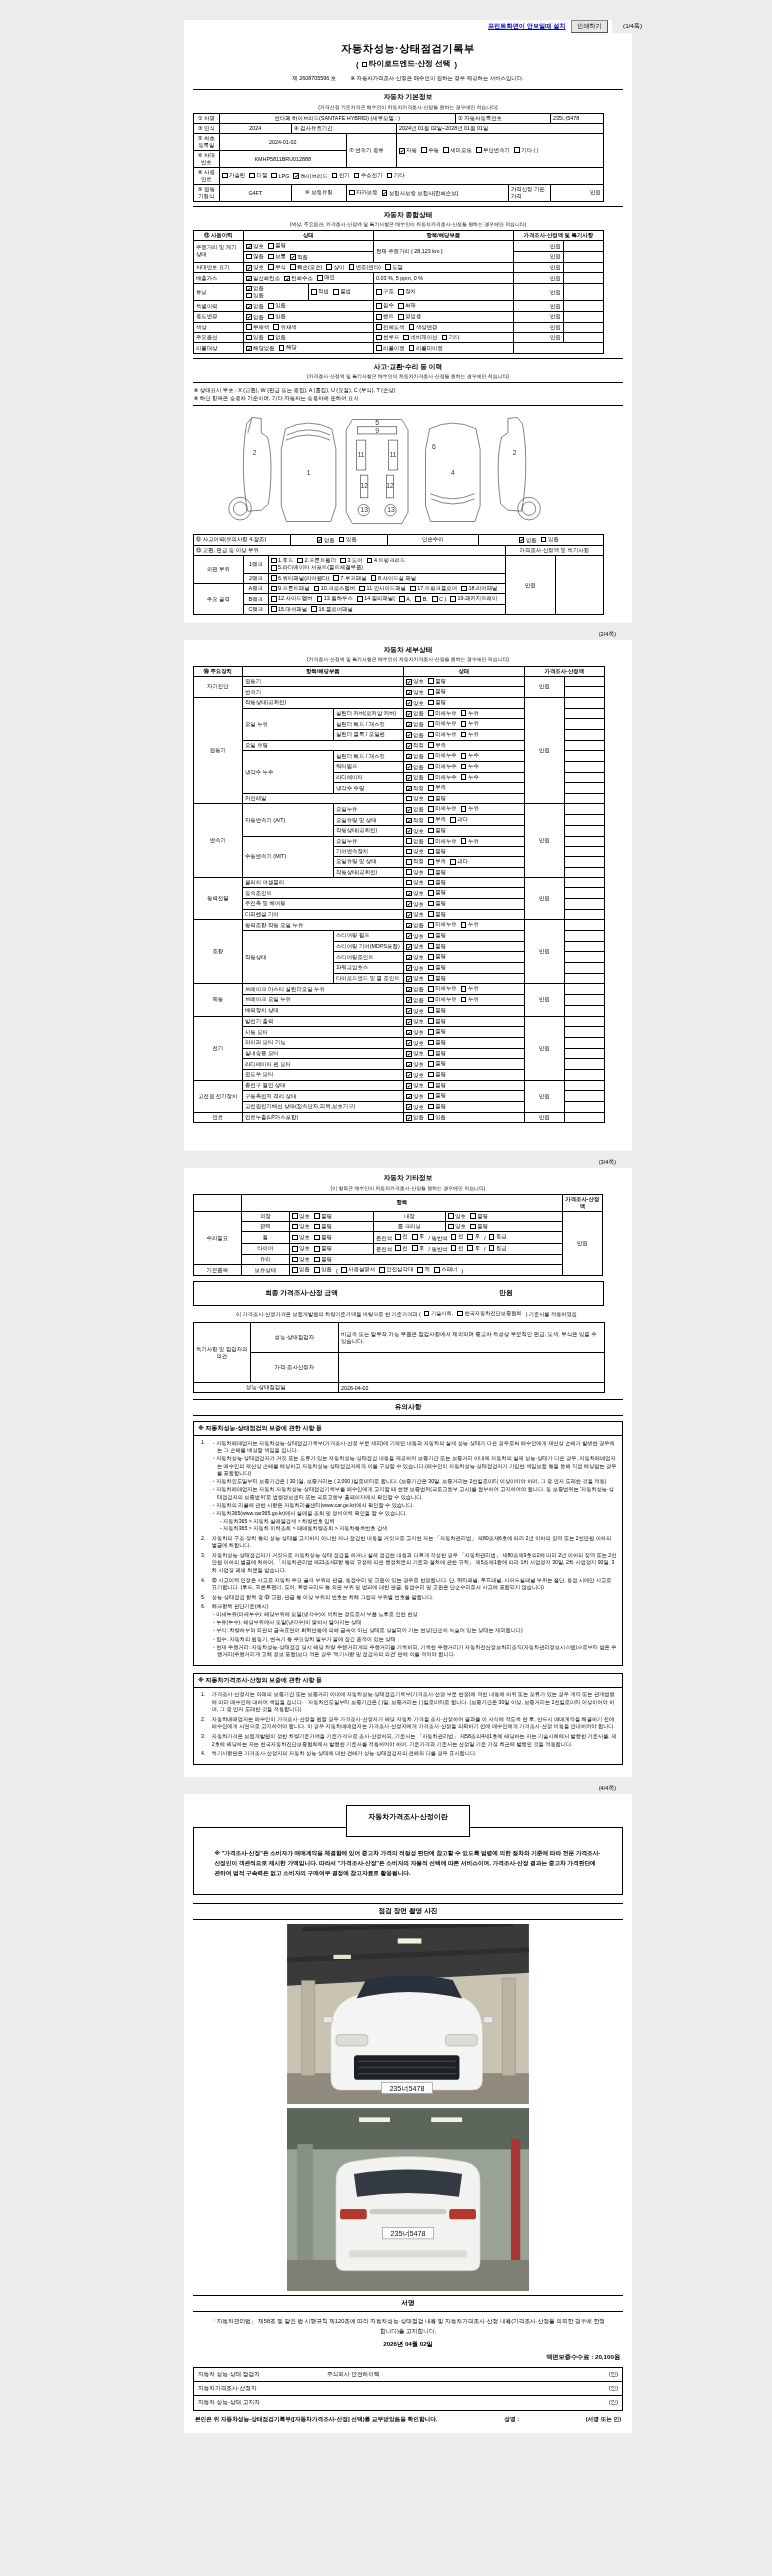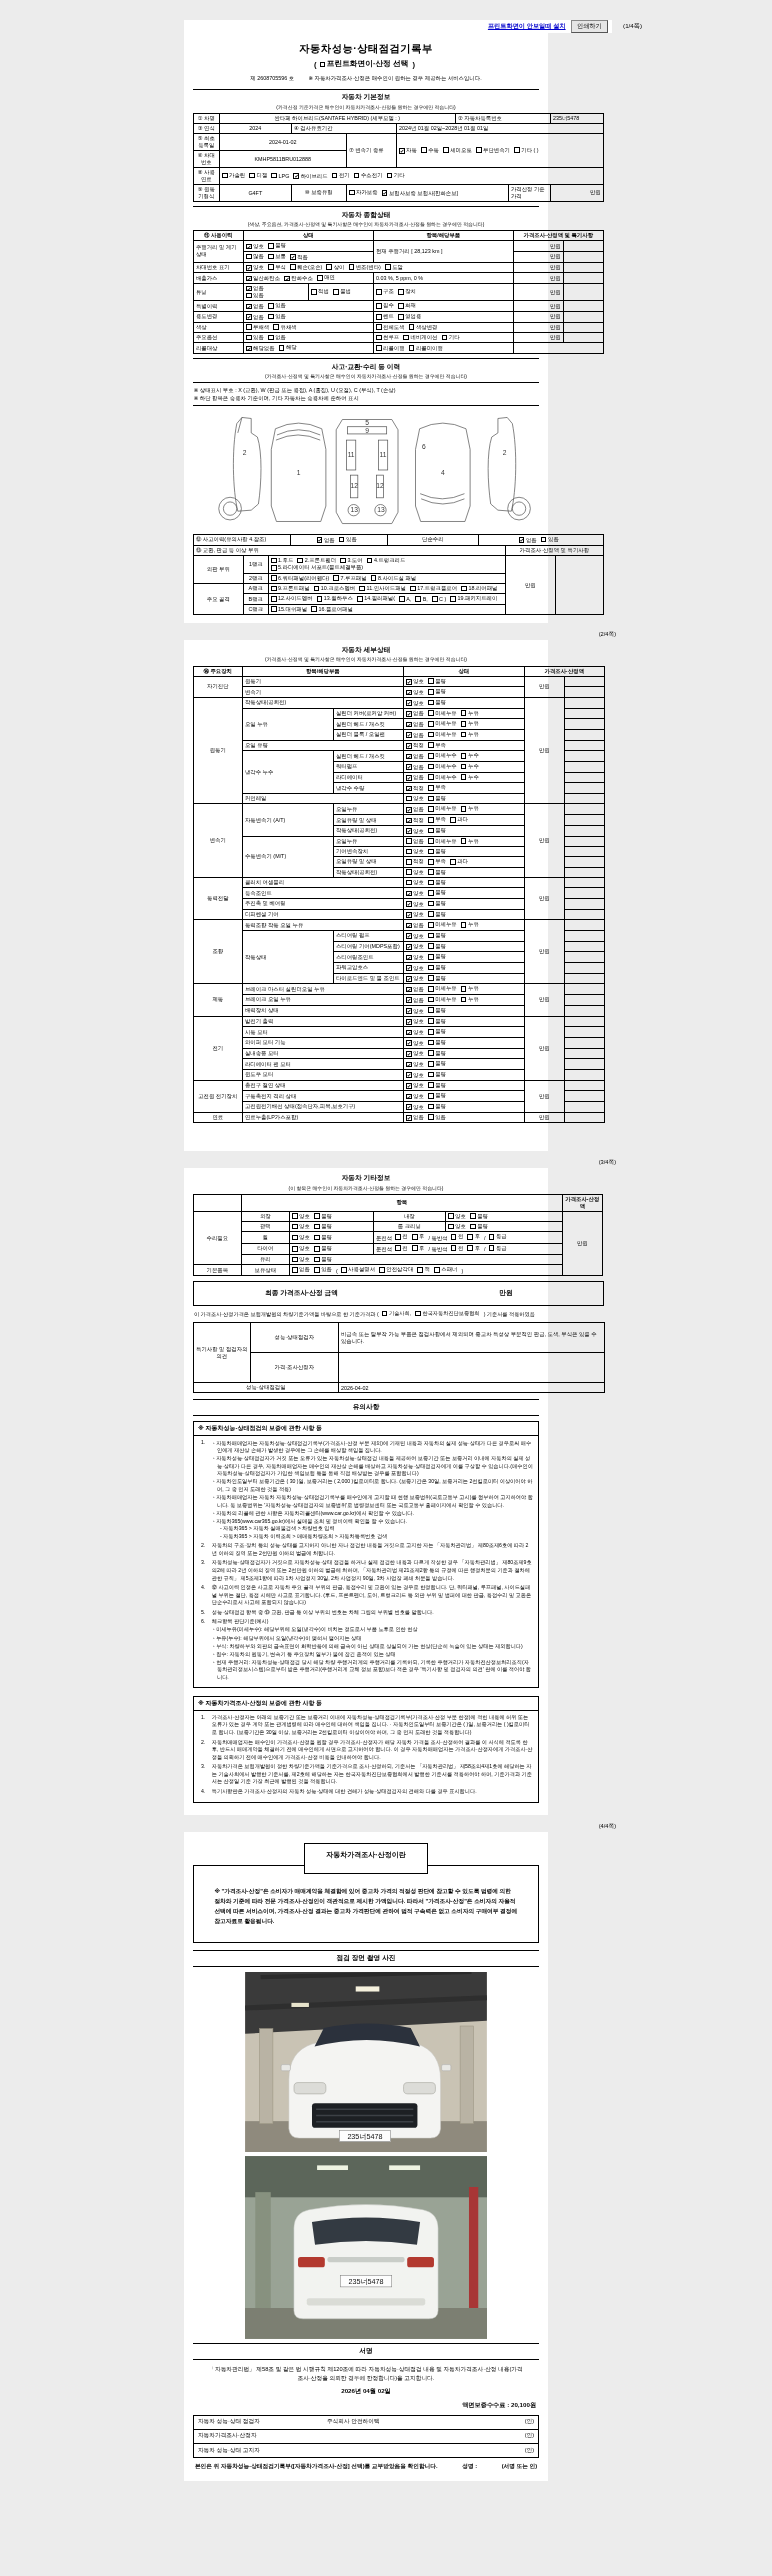--- a/index.html
+++ b/index.html
@@ -4,21 +4,21 @@
 <style>
   * { margin:0; padding:0; box-sizing:border-box; }
   html,body { width:773px; height:2576px; background:#ececec; overflow:hidden;
     font-family:"Liberation Sans","DejaVu Sans",sans-serif; color:#000; }
   .doc { width:428px; margin-left:184px; padding-top:19.6px; }
   .printbar-wrap { position:relative; }
   .printbar { background:#fff; height:13.4px; display:flex; justify-content:flex-end; align-items:center; gap:5.2px; padding:0 4.1px; }
   .printlink { color:#0000cc; text-decoration:underline; font-size:6.2px; font-weight:bold; cursor:pointer; }
   .printbtn { font-size:6.2px; background:#e6e6e6; border:0.5px solid #888; border-right-color:#555; border-bottom-color:#555; padding:1px 5.2px; cursor:pointer; }
   .pageno-top { position:absolute; right:-30px; top:2.1px; font-size:6.2px; }
-  .page { background:#fff; width:364px; padding:0 8.8px; position:relative; }
+  .page { background:#fff; width:448px; padding:0 8.8px; position:relative; }
   .page-gap { height:16.5px; position:relative; }
   .page-num { position:absolute; right:-4.1px; bottom:0.5px; font-size:5.7px; }
   .doc-title { text-align:center; font-size:10.3px; font-weight:bold; padding-top:9.3px; letter-spacing:0.5px; }
   .doc-sub { text-align:center; font-size:7.7px; font-weight:bold; padding-top:3.1px; }
   .doc-no-row { display:flex; justify-content:center; gap:14.4px; font-size:5.4px; padding:5.2px 0 7.2px; }
   .sec-rule { border-top:1px solid #000; }
   .sec-title { text-align:center; font-weight:bold; font-size:6.7px; padding:3.6px 0 1.5px; }
   .sec-note { text-align:center; font-size:4.9px; padding-bottom:3.1px; }
   table { border-collapse:collapse; width:410px; table-layout:fixed; }
   td { border:0.5px solid #000; padding:1px 2.1px; font-size:5.4px; vertical-align:middle; word-break:break-all; }
@@ -57,21 +57,21 @@
       <span class="printlink">프린트화면이 안보일때 설치</span>
       <button class="printbtn">인쇄하기</button>
     </div>
     <span class="pageno-top">(1/4쪽)</span>
   </div>
 
   <div class="page">
     <div class="doc-title">자동차성능·상태점검기록부</div>
     <div class="doc-sub"><span class="ct">(</span><span class="opt">
           <span class="cb"></span>
-          <span>프린트화면이·산정 선택</span>
+          <span>타이로드엔드·산정 선택</span>
         </span><span class="ct">)</span></div>
     <div class="doc-no-row">
       <span>제 2608705596 호</span>
       <span>※ 자동차가격조사·산정은 매수인이 원하는 경우 제공하는 서비스입니다.</span>
     </div>
 
     <div class="sec-rule"></div>
     <div class="sec-title">자동차 기본정보</div>
     <div class="sec-note">(가격산정 기준가격은 매수인이 자동차가격조사·산정을 원하는 경우에만 적습니다)</div>
     <table class="bt2">

